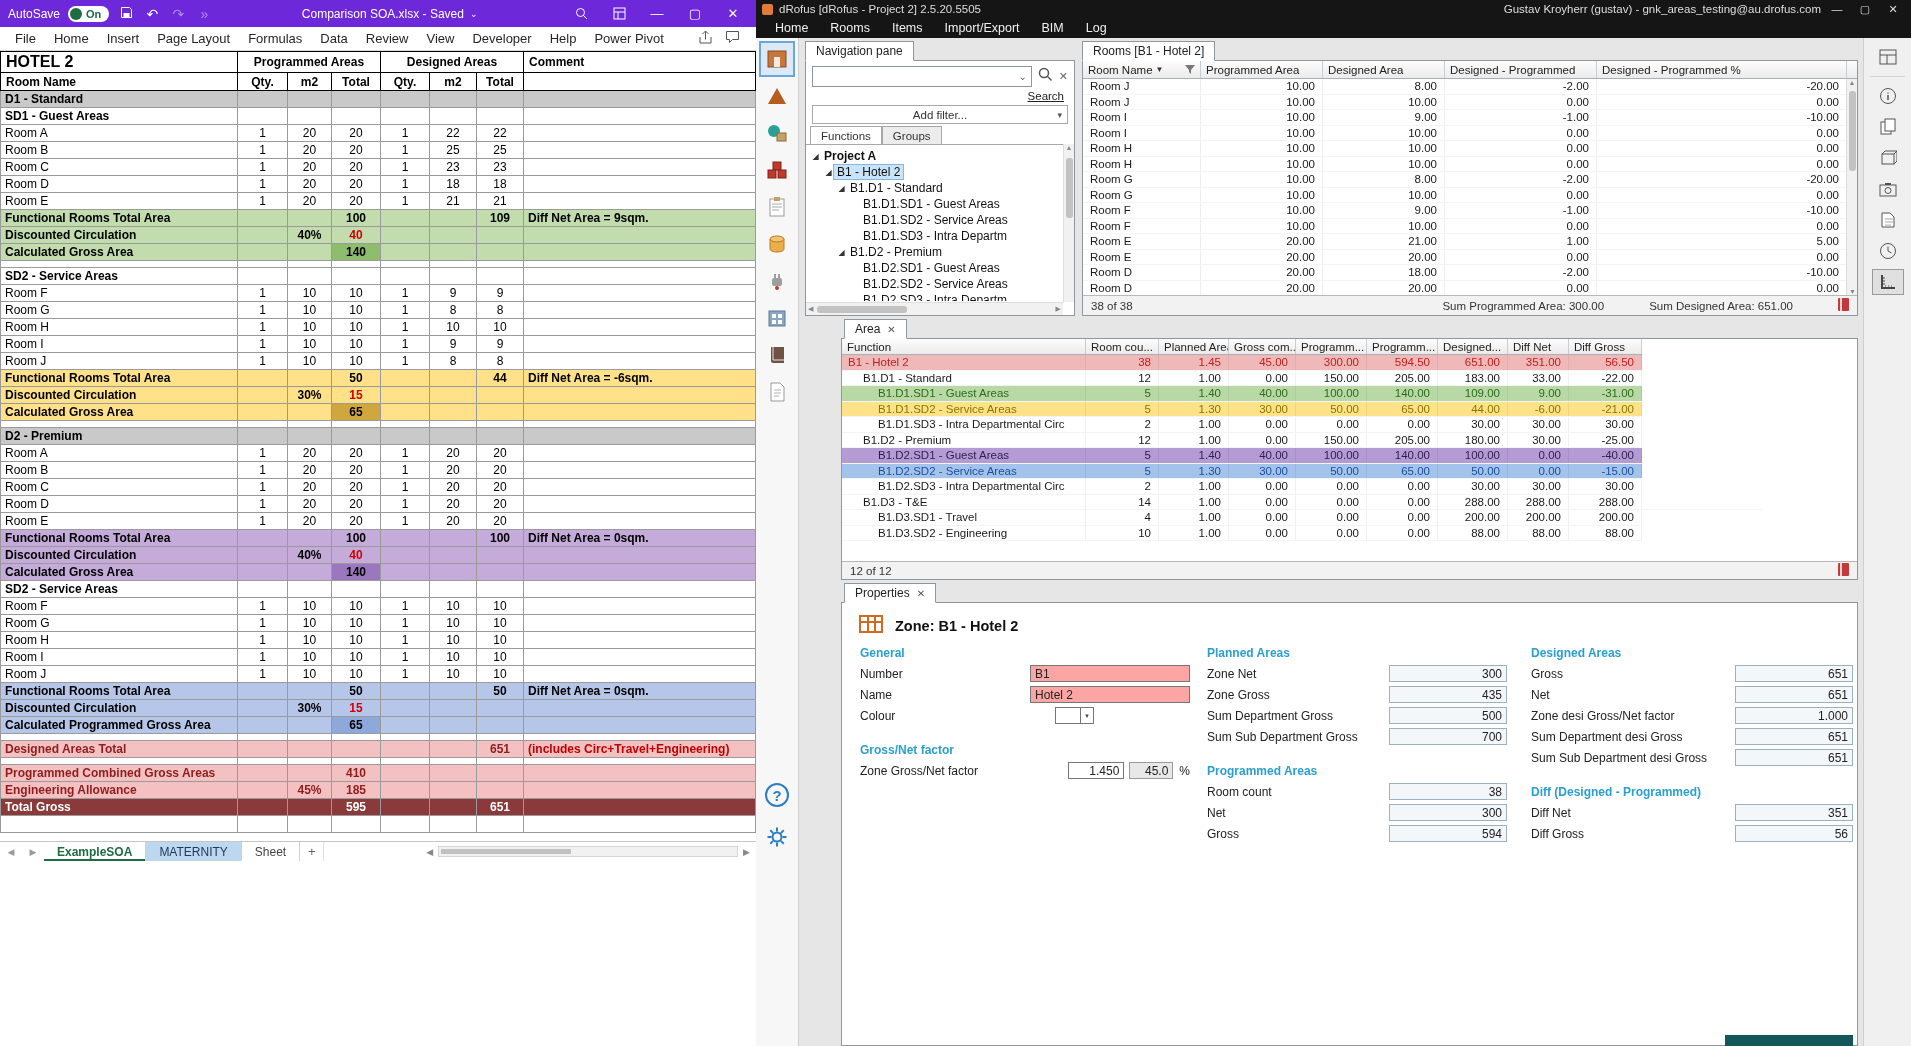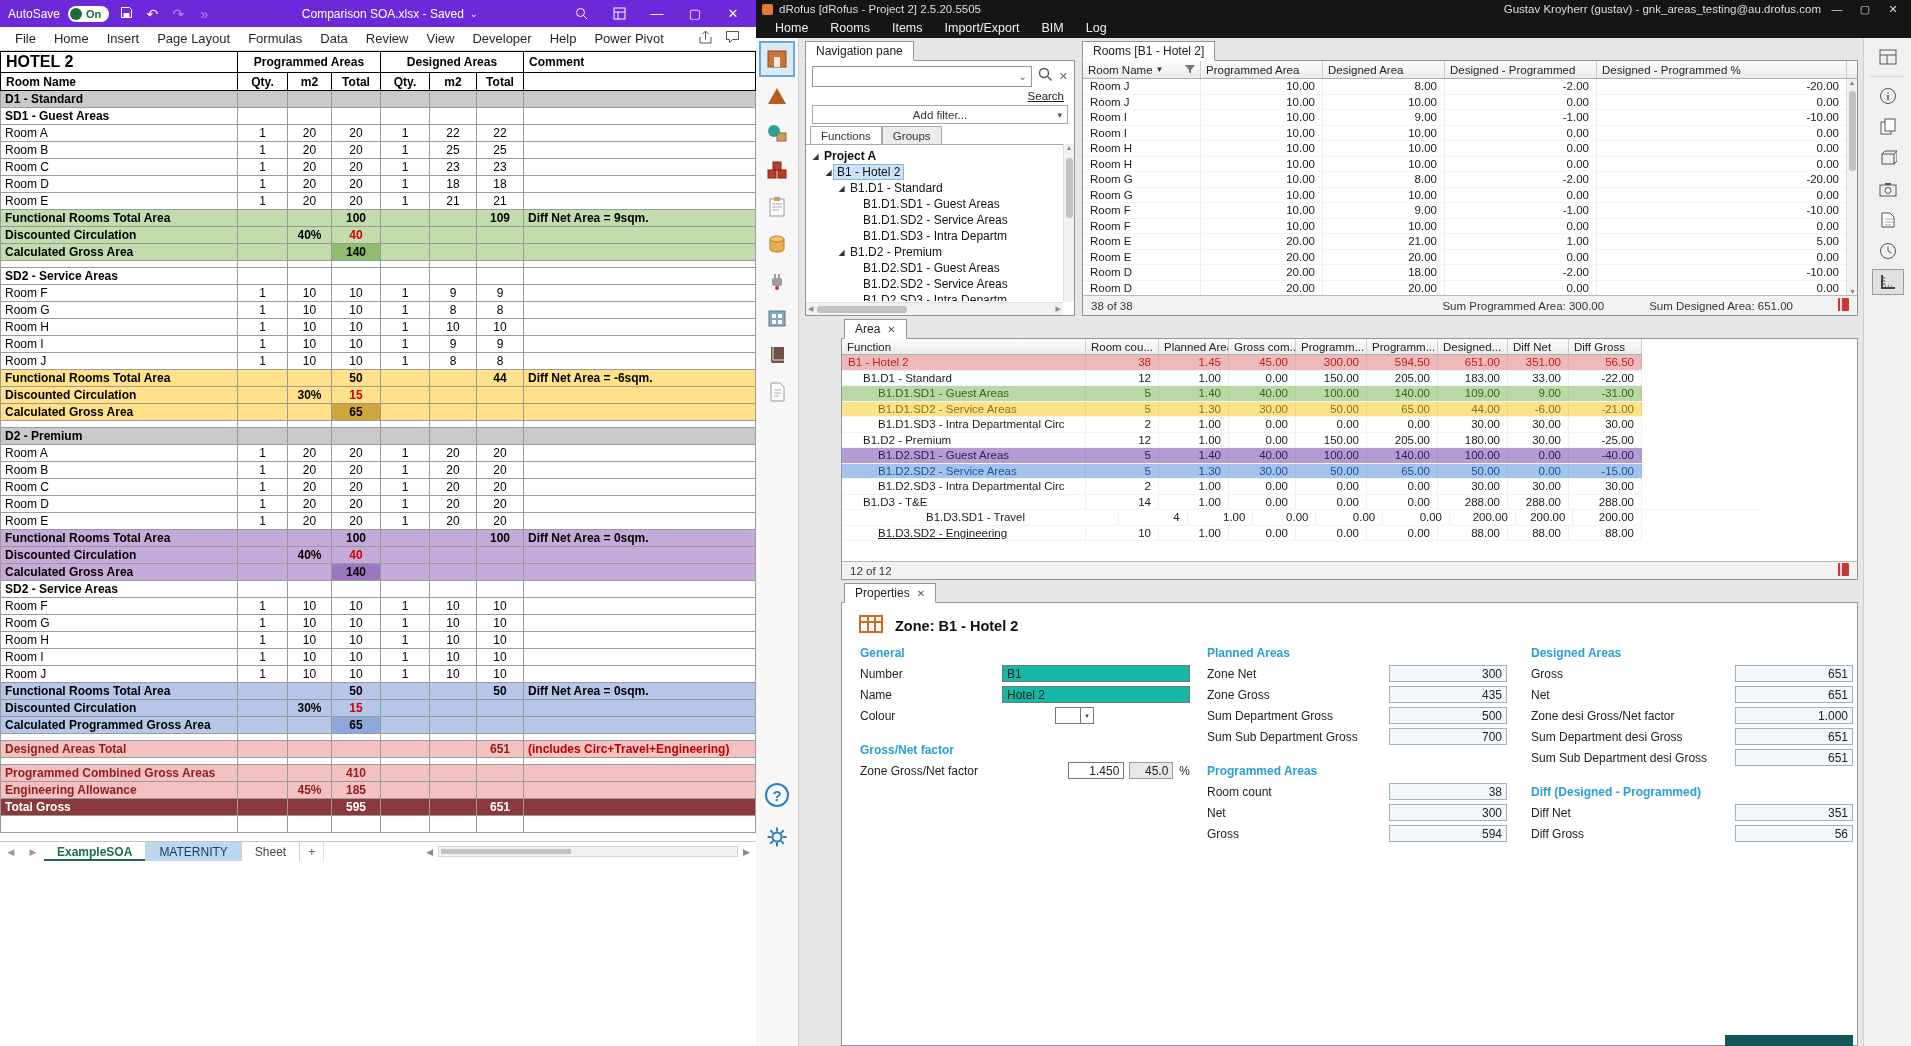--- a/index.html
+++ b/index.html
@@ -115,21 +115,21 @@
 
 .zone-head{position:absolute;left:16px;top:9px;display:flex;align-items:center;gap:11px}
 .zone-title{font-size:14.5px;font-weight:700;color:#111}
 .pcol{position:absolute;top:40px}
 .pcol1{left:18px;width:330px}
 .pcol2{left:365px;width:300px}
 .pcol3{left:689px;width:322px}
 .phead{color:#2b9fd0;font-weight:700;font-size:12px;height:20px;line-height:20px}
 .prow{height:21px;display:flex;align-items:center;font-size:12px;color:#222}
 .plabel{flex:1;white-space:nowrap;overflow:hidden}
-.pinput{height:17px;border:1px solid #767676;background:#14b8a6;font-size:12px;display:flex;align-items:center;padding:0 4px;width:188px;overflow:hidden}
+.pinput{height:17px;border:1px solid #767676;background:#fca5a5;font-size:12px;display:flex;align-items:center;padding:0 4px;width:160px;overflow:hidden}
 .pinput.num{justify-content:flex-end;background:#f3f7fa;border:1px solid #9cb0bf;width:118px}
 .pinput.w56{width:56px;background:#fff;border:1px solid #767676}
 .pinput.w44{width:44px;background:#e8e8e8;border:1px solid #9a9a9a;margin-left:5px}
 .unit{margin-left:6px}
 .pgap{height:14px}
 .colorbox{width:26px;height:17px;border:1px solid #767676;background:#fff}
 .colorcaret{width:13px;height:17px;border:1px solid #767676;border-left:none;display:flex;align-items:center;justify-content:center;font-size:7px;color:#444}
 
 
 .rstrip{position:absolute;left:1107px;top:38px;width:48px;bottom:0;background:#f0f0f0;border-left:1px solid #cfcfcf}
@@ -1138,32 +1138,32 @@
           <div class="gcell" style="width: 73px;">14</div>
           <div class="gcell" style="width: 70px;">1.00</div>
           <div class="gcell" style="width: 67px;">0.00</div>
           <div class="gcell" style="width: 71px;">0.00</div>
           <div class="gcell" style="width: 71px;">0.00</div>
           <div class="gcell" style="width: 70px;">288.00</div>
           <div class="gcell" style="width: 61px;">288.00</div>
           <div class="gcell" style="width: 73px;">288.00</div>
         </div>
         <div class="grow arow" style="width: 800px;">
-          <div class="gcell name" style="width: 244px; padding-left: 36px; margin-left: 48px;">B1.D3.SD1 - Travel</div>
+          <div class="gcell name" style="width: 244px; padding-left: 36px;">B1.D3.SD1 - Travel</div>
           <div class="gcell" style="width: 73px;">4</div>
           <div class="gcell" style="width: 70px;">1.00</div>
           <div class="gcell" style="width: 67px;">0.00</div>
           <div class="gcell" style="width: 71px;">0.00</div>
           <div class="gcell" style="width: 71px;">0.00</div>
           <div class="gcell" style="width: 70px;">200.00</div>
           <div class="gcell" style="width: 61px;">200.00</div>
           <div class="gcell" style="width: 73px;">200.00</div>
         </div>
         <div class="grow arow" style="width: 800px;">
-          <div class="gcell name" style="width: 244px; padding-left: 36px; text-decoration: underline;">B1.D3.SD2 - Engineering</div>
+          <div class="gcell name" style="width: 244px; padding-left: 36px;">B1.D3.SD2 - Engineering</div>
           <div class="gcell" style="width: 73px;">10</div>
           <div class="gcell" style="width: 70px;">1.00</div>
           <div class="gcell" style="width: 67px;">0.00</div>
           <div class="gcell" style="width: 71px;">0.00</div>
           <div class="gcell" style="width: 71px;">0.00</div>
           <div class="gcell" style="width: 70px;">88.00</div>
           <div class="gcell" style="width: 61px;">88.00</div>
           <div class="gcell" style="width: 73px;">88.00</div>
         </div>
       </div>

